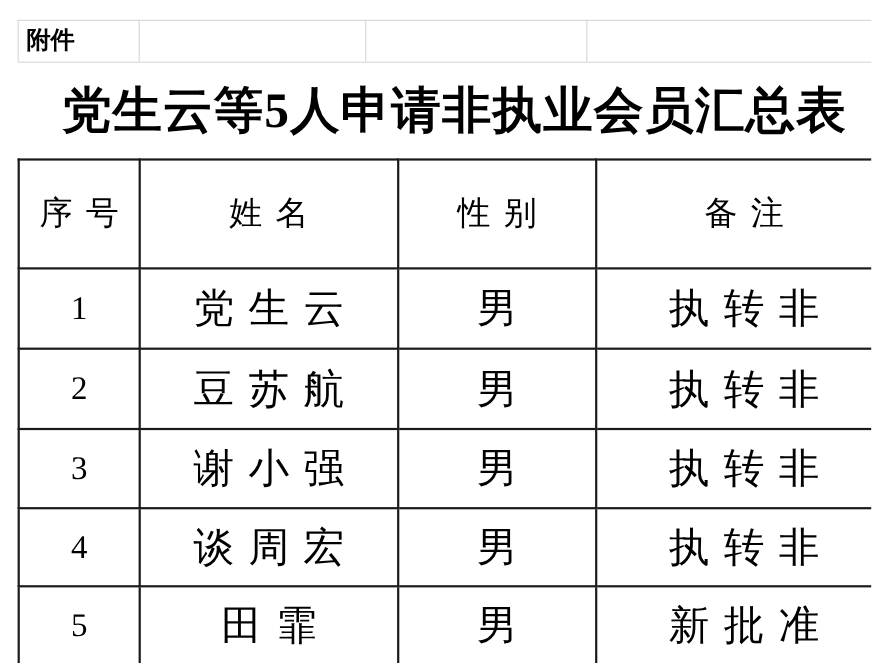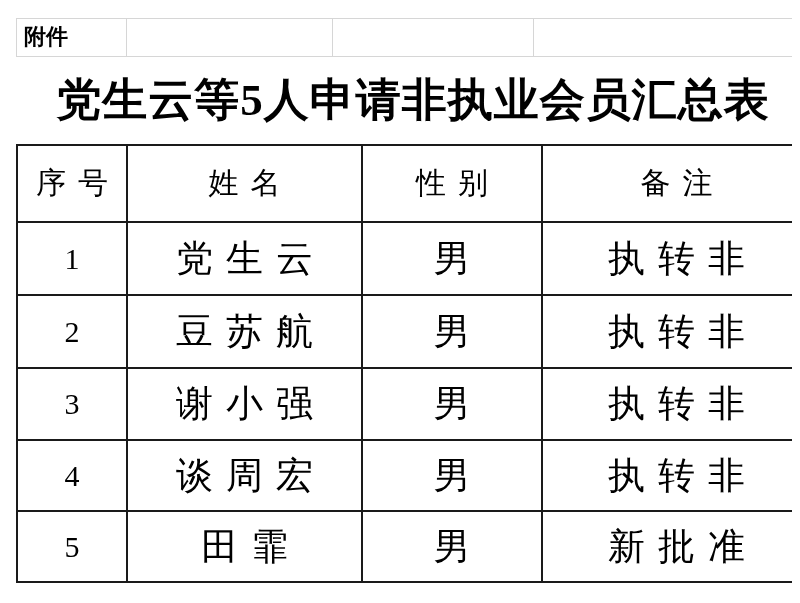--- a/index.html
+++ b/index.html
@@ -59,21 +59,21 @@
     table-layout: fixed;
   }
   table.summary th, table.summary td {
     border: 2px solid #1a1a1a;
     text-align: center;
     vertical-align: middle;
     overflow: hidden;
     white-space: nowrap;
   }
   table.summary th {
-    height: 77px;
+    height: 99px;
     font-family: Liberation Sans, sans-serif;
     font-weight: normal;
     font-size: 30px;
     letter-spacing: 12px;
     padding-left: 12px; 
   }
   table.summary td {
     font-family: "Liberation Serif", "DejaVu Serif", serif;
     font-size: 37px;
     letter-spacing: 13px;

